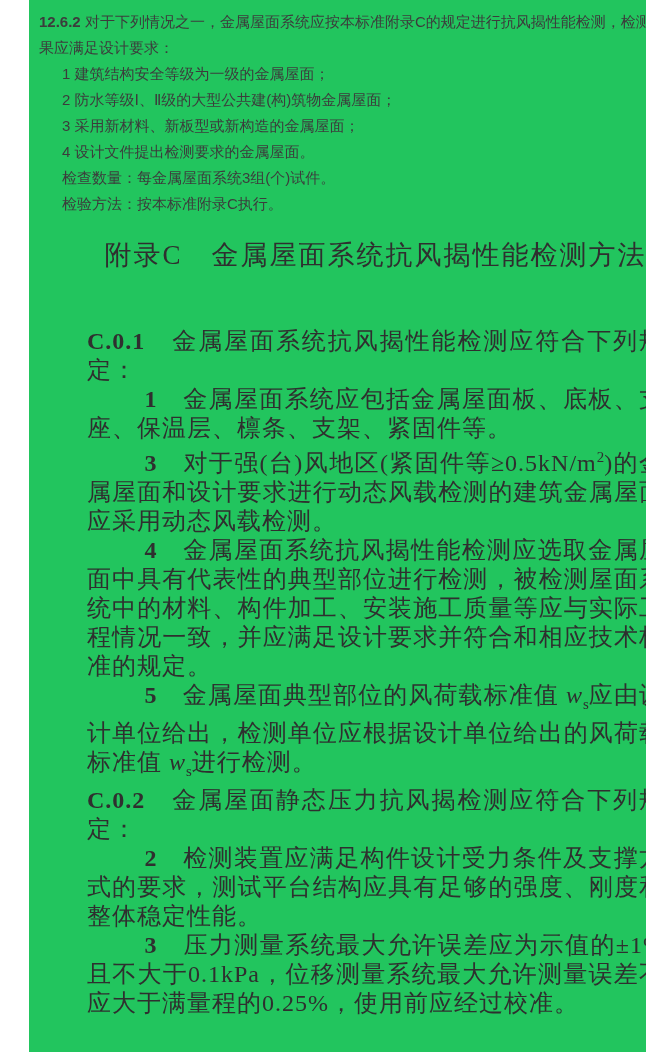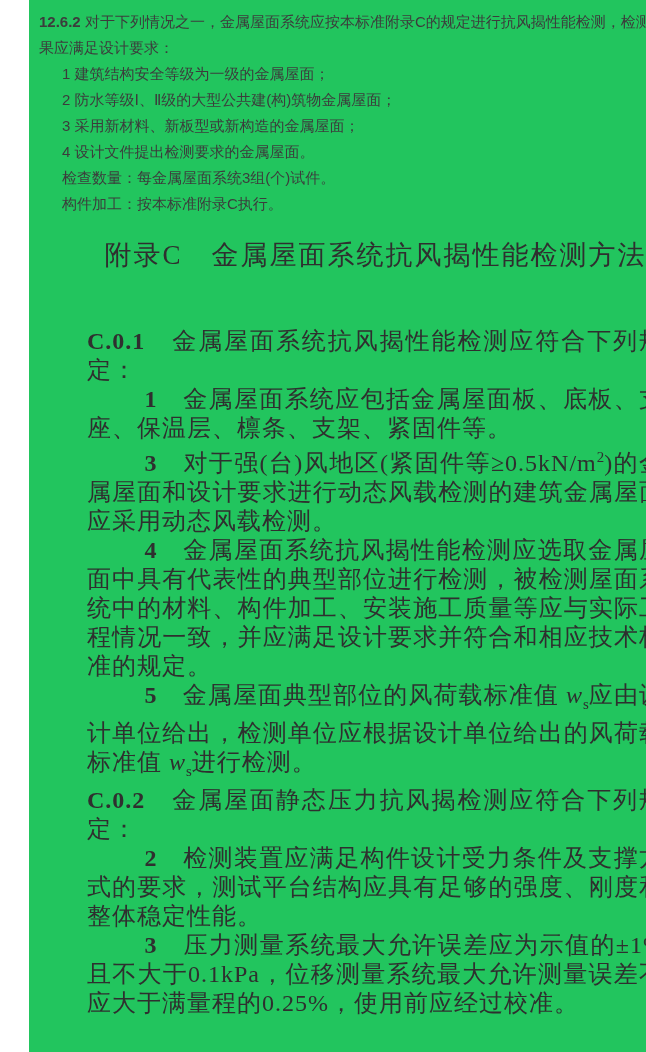--- a/index.html
+++ b/index.html
@@ -61,21 +61,21 @@
 
 <div class="page">
 
   <div class="clause">
     <p><span class="b">12.6.2 </span><span>对于下列情况之一，金属屋面系统应按本标准附录C的规定进行抗风揭性能检测，检测结果应满足设计要求：</span></p>
     <p class="ind"><span>1 建筑结构安全等级为一级的金属屋面；</span></p>
     <p class="ind"><span>2 防水等级Ⅰ、Ⅱ级的大型公共建(构)筑物金属屋面；</span></p>
     <p class="ind"><span>3 采用新材料、新板型或新构造的金属屋面；</span></p>
     <p class="ind"><span>4 设计文件提出检测要求的金属屋面。</span></p>
     <p class="ind"><span>检查数量：每金属屋面系统3组(个)试件。</span></p>
-    <p class="ind"><span>构件加工：按本标准附录C执行。</span></p>
+    <p class="ind"><span>检验方法：按本标准附录C执行。</span></p>
   </div>
 
   <div class="scan">
     <h1 class="app-title"><span>附录C　金属屋面系统抗风揭性能检测方法</span></h1>
     <div class="app-body">
       <p class="ap"><span class="b">C.0.1</span><span>　金属屋面系统抗风揭性能检测应符合下列规定：</span></p>
       <p class="ap item"><span class="b">1</span><span>　金属屋面系统应包括金属屋面板、底板、支座、保温层、檩条、支架、紧固件等。</span></p>
       <p class="ap item"><span class="b">3</span><span>　对于强(台)风地区(紧固件等≥0.5kN/m</span><sup>2</sup><span>)的金属屋面和设计要求进行动态风载检测的建筑金属屋面应采用动态风载检测。</span></p>
       <p class="ap item"><span class="b">4</span><span>　金属屋面系统抗风揭性能检测应选取金属屋面中具有代表性的典型部位进行检测，被检测屋面系统中的材料、构件加工、安装施工质量等应与实际工程情况一致，并应满足设计要求并符合和相应技术标准的规定。</span></p>
       <p class="ap item"><span class="b">5</span><span>　金属屋面典型部位的风荷载标准值 </span><span class="i">w</span><sub>s</sub><span>应由设计单位给出，检测单位应根据设计单位给出的风荷载标准值 </span><span class="i">w</span><sub>s</sub><span>进行检测。</span></p>

